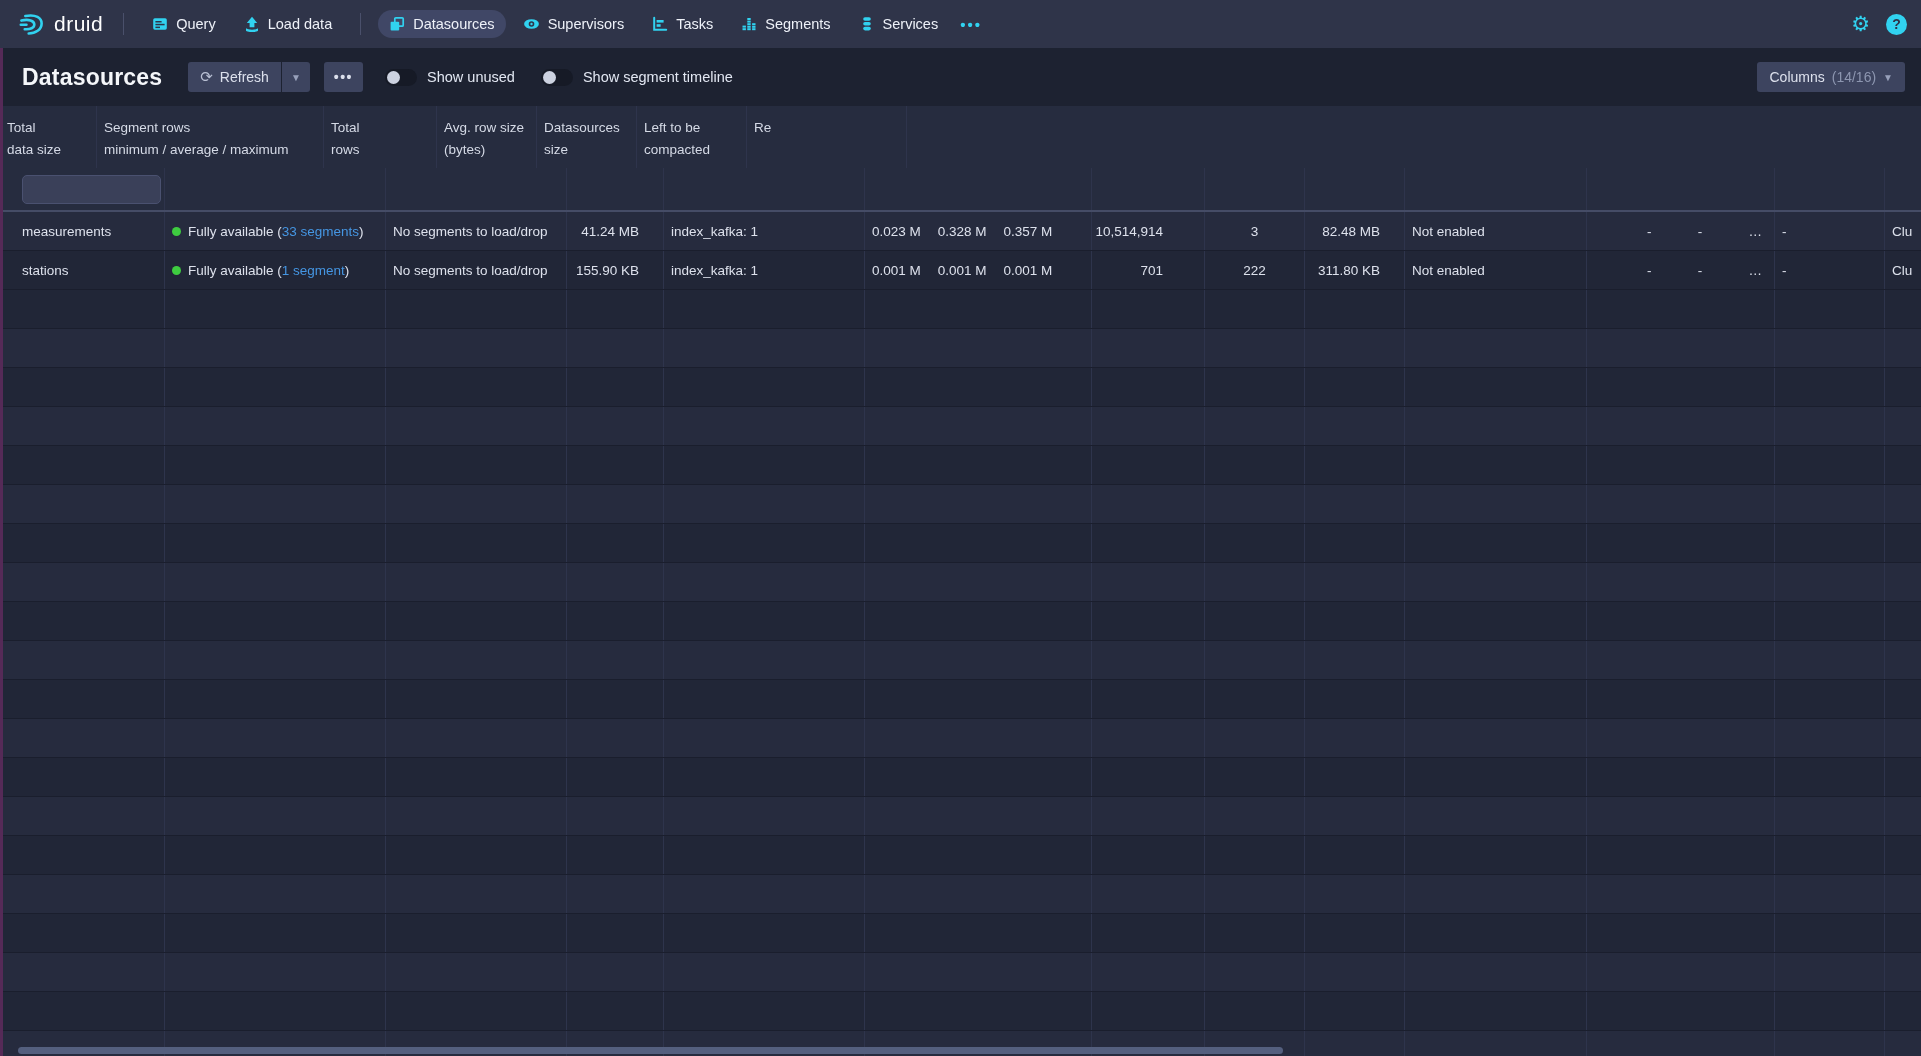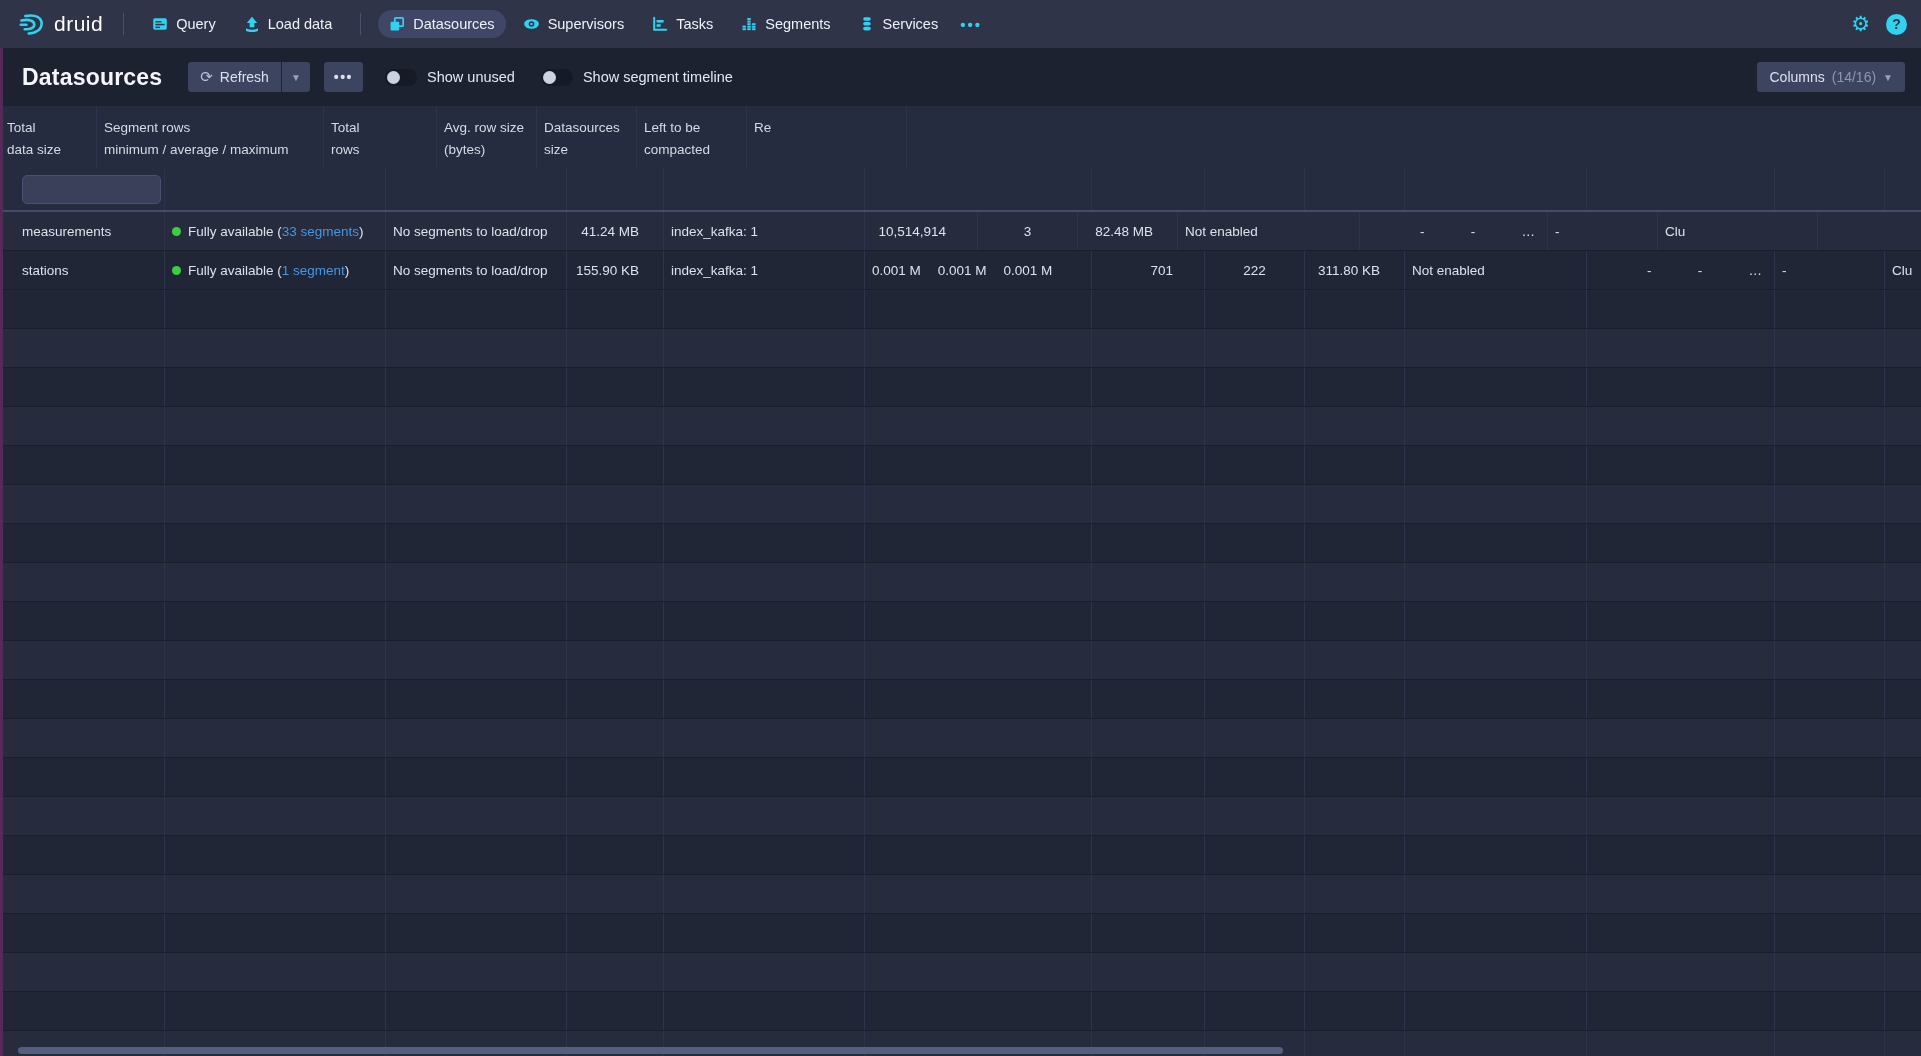--- a/index.html
+++ b/index.html
@@ -66,21 +66,21 @@
     width:139px; height:29px; background:#3a4059; border:1px solid #4a5170; border-radius:5px;
     margin-left:15px; outline:none; color:#e2e7f2; font-family:inherit; font-size:13px; padding:0 8px;
   }
   .row { height:39px; border-bottom:1px solid #1a1e2d; cursor:pointer; }
   .row .td { height:38px; display:flex; align-items:center; padding:0 7px; font-size:13.5px; color:#dde1ec; }
   .row.shade-a { background:#262b3e; }
   .row.shade-b { background:#212637; }
   .td.align-right { justify-content:flex-end; padding-right:24px; }
   .td.align-center { justify-content:center; }
   .td.pad-first { padding-left:22px; }
-  .td.total-rows { padding-right:31px; }
+  .td.total-rows { padding-right:41px; }
   .dot { width:9px; height:9px; border-radius:50%; background:#3ecc40; margin-right:7px; flex:none; }
   a.seg-link { color:#4596e3; text-decoration:none; cursor:pointer; }
   .seg-rows span { margin-right:17px; }
   .pct { justify-content:space-between; padding-left:60px !important; padding-right:12px !important; }
   .left-edge { position:absolute; left:0; top:48px; bottom:0; width:3px; background:#552a57; z-index:6; }
   .hscroll {
     position:absolute; left:18px; bottom:2px; width:1265px; height:7px;
     border-radius:4px; background:#545f7e; z-index:7; cursor:pointer;
   }
   svg { display:block; }
@@ -262,20 +262,25 @@
         <div class="td pad-first" style="width: 165px;">measurements</div>
         <div class="td" style="width: 221px;">
           <div class="span dot"></div>
           <span>Fully available (</span>
           <a class="seg-link">33 segments</a>
           <span>)</span>
         </div>
         <div class="td" style="width: 181px;">No segments to load/drop</div>
         <div class="td align-right" style="width: 97px;">41.24 MB</div>
         <div class="td" style="width: 201px;">index_kafka: 1</div>
+        <div class="td seg-rows" style="width: 227px;">
+          <span>0.023 M</span>
+          <span>0.328 M</span>
+          <span>0.357 M</span>
+        </div>
         <div class="td align-right total-rows" style="width: 113px;">10,514,914</div>
         <div class="td align-center" style="width: 100px;">3</div>
         <div class="td align-right" style="width: 100px;">82.48 MB</div>
         <div class="td" style="width: 182px;">Not enabled</div>
         <div class="td pct" style="width: 188px;">
           <span>-</span>
           <span>-</span>
           <span>…</span>
         </div>
         <div class="td" style="width: 110px;">-</div>

